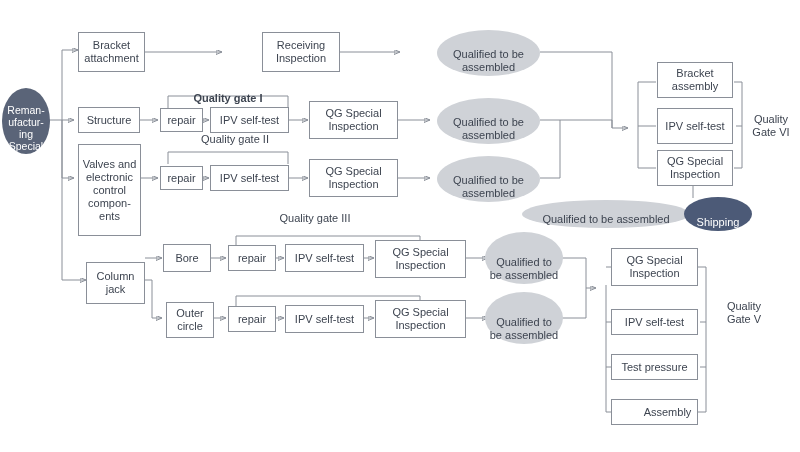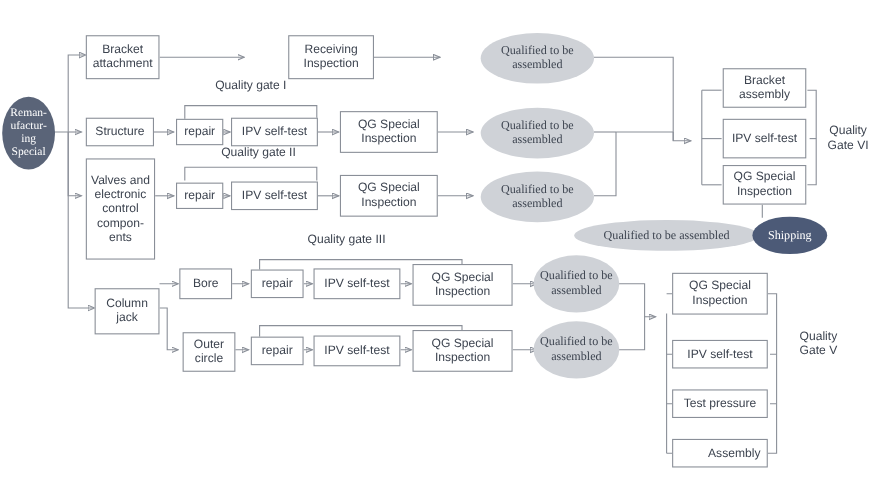--- a/index.html
+++ b/index.html
@@ -31,25 +31,24 @@
   }
   .ellipse {
     position: absolute;
     box-sizing: border-box;
     border-radius: 50%;
     background: #cfd2d7;
     color: #3d4450;
     font-size: 11px;
     line-height: 13px;
     display: flex;
-    align-items: center;
+    align-items: flex-end;
     justify-content: center;
     text-align: center;
     padding: 2px 4px;
-    font-family: Liberation Serif, serif;
   }
   .ellipse.dark {
     background: #4c5a77;
     color: #ffffff;
   }
   .ellipse.start {
     background: #5a6478;
     color: #ffffff;
     font-size: 10.5px;
     line-height: 12px;
@@ -167,21 +166,21 @@
   </div>
   <div class="box" style="left:78px;top:32px;width:67px;height:40px;">
     <span>Bracket
 attachment</span>
   </div>
   <div class="ellipse" style="left:437px;top:30px;width:103px;height:46px;">
     <span>Qualified to
 be assembled</span>
   </div>
 
-  <div class="label" style="left:180px;top:72px;width:96px;">Quality gate I</div>
+  <div class="label" style="left:180px;top:92px;width:96px;font-weight:bold;">Quality gate I</div>
 
   <div class="box" style="left:78px;top:107px;width:62px;height:26px;">
     <span>Structure</span>
   </div>
   <div class="box" style="left:160px;top:108px;width:43px;height:24px;">
     <span>repair</span>
   </div>
   <div class="box" style="left:210px;top:107px;width:79px;height:26px;">
     <span>IPV self-test</span>
   </div>

